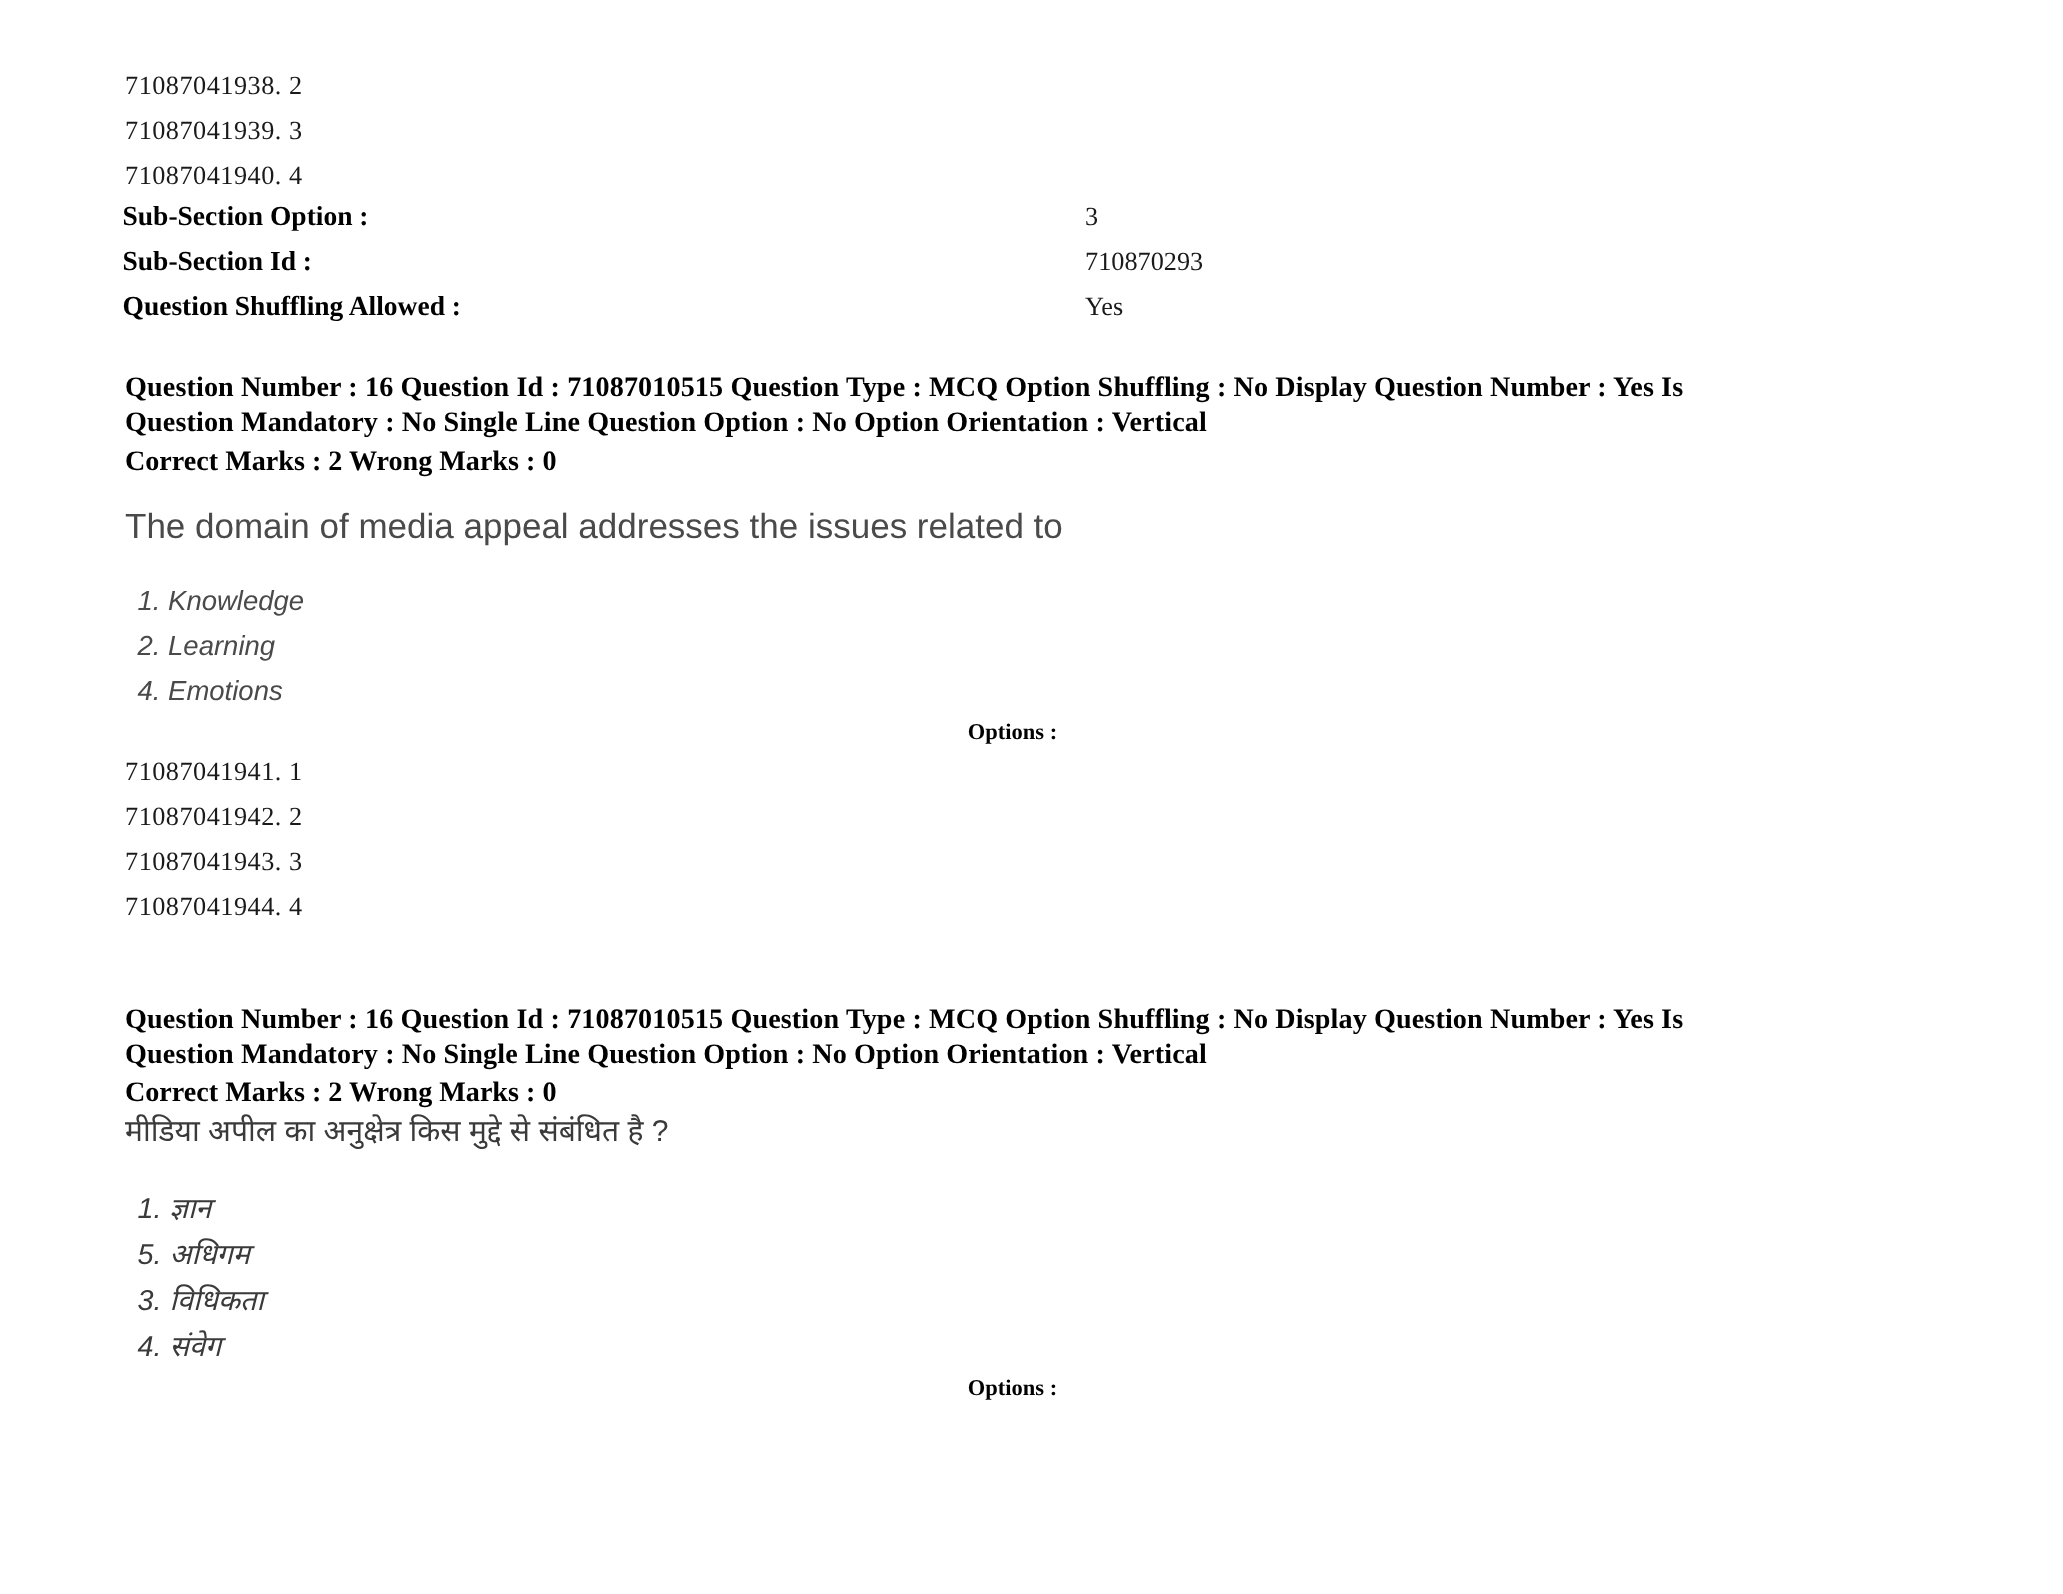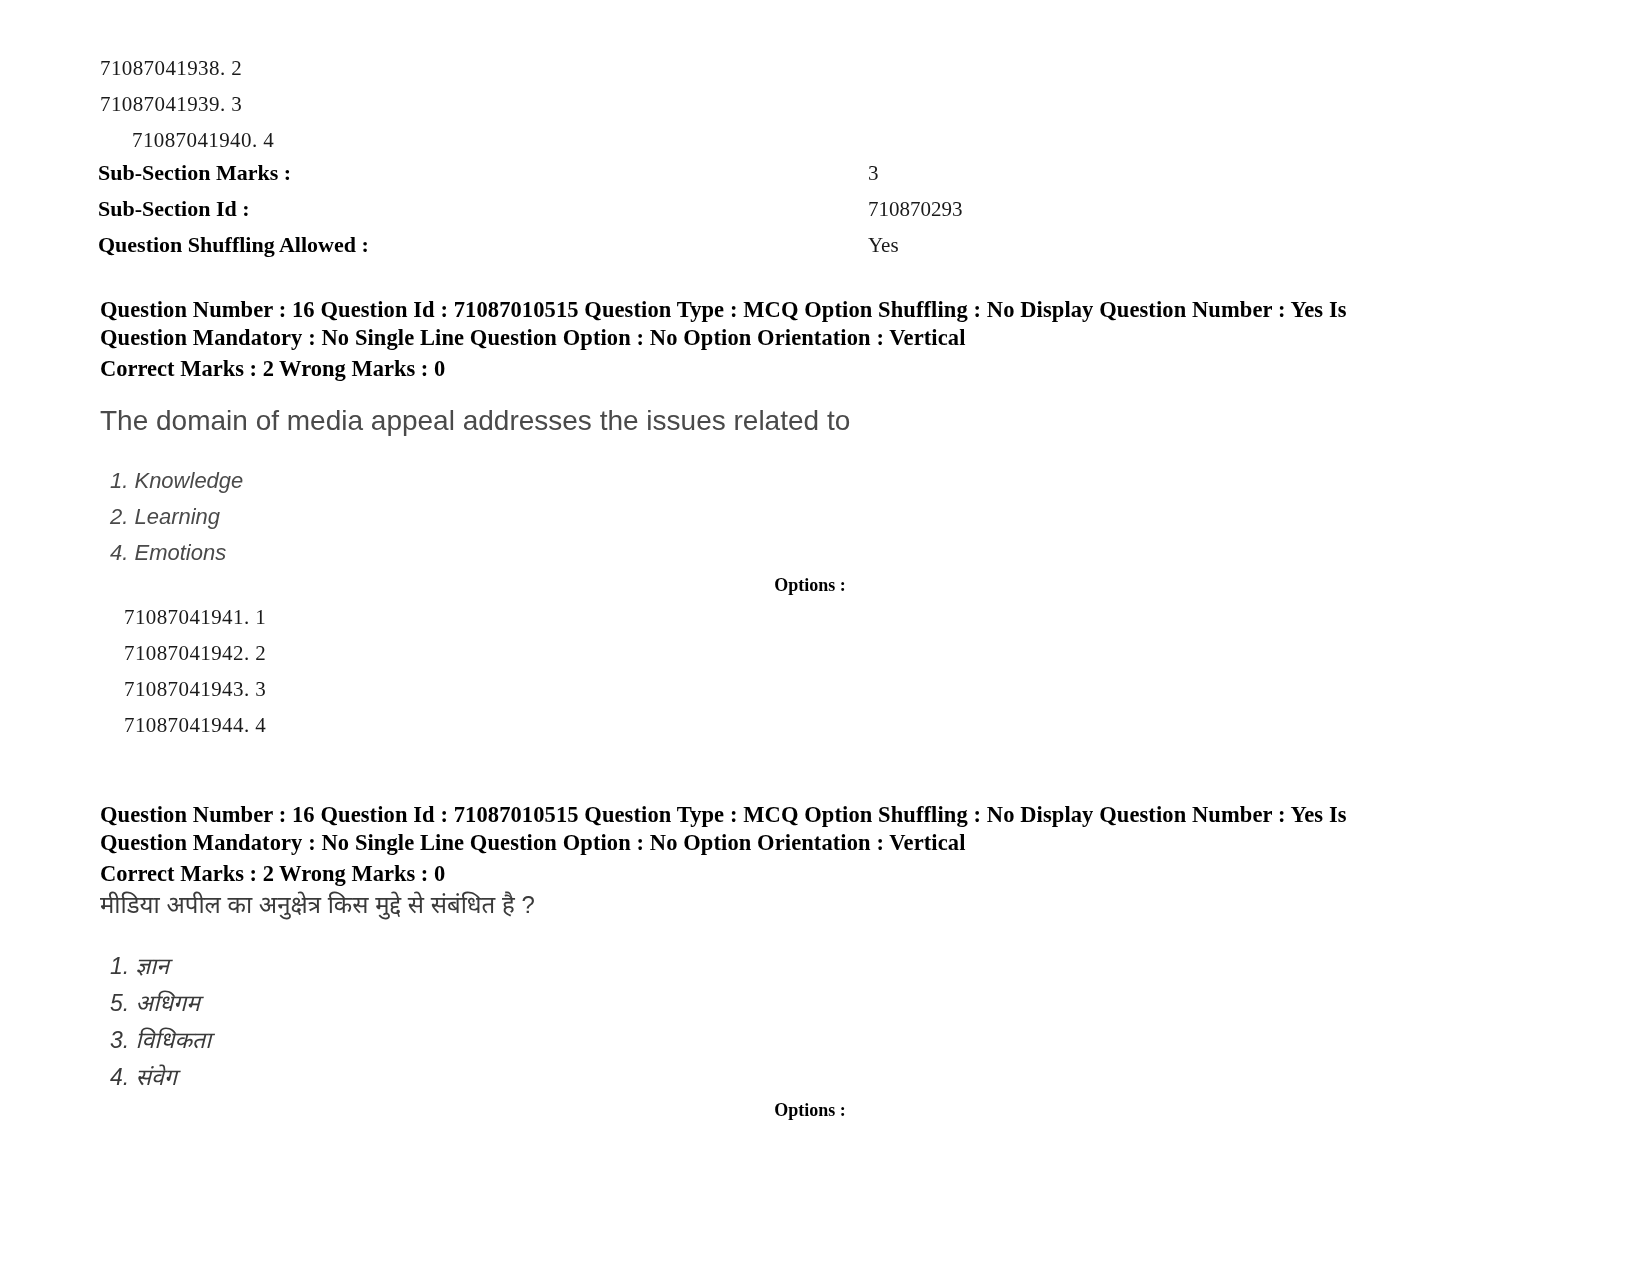--- a/index.html
+++ b/index.html
@@ -95,26 +95,26 @@
   .abs { position: absolute; }
 </style>
 </head>
 <body>
 
 <div class="page">
 
   <div class="abs" style="left:100px; top:56px;">
     <div class="idline">71087041938. 2</div>
     <div class="idline" style="margin-top:11px;">71087041939. 3</div>
-    <div class="idline" style="margin-top:11px;margin-left:32px;">71087041940. 4</div>
+    <div class="idline" style="margin-top:11px;">71087041940. 4</div>
   </div>
 
   <div class="abs" style="left:98px; top:160px; width:1300px;">
     <div style="display:flex; align-items:baseline;">
-      <div class="meta-label" style="width:770px;">Sub-Section Marks :</div>
+      <div class="meta-label" style="width:770px;">Sub-Section Option :</div>
       <div class="meta-value">3</div>
     </div>
     <div style="display:flex; align-items:baseline; margin-top:10px;">
       <div class="meta-label" style="width:770px;">Sub-Section Id :</div>
       <div class="meta-value">710870293</div>
     </div>
     <div style="display:flex; align-items:baseline; margin-top:10px;">
       <div class="meta-label" style="width:770px;">Question Shuffling Allowed :</div>
       <div class="meta-value">Yes</div>
     </div>
@@ -128,21 +128,21 @@
     <div class="qtext" style="margin-top:23px;">The domain of media appeal addresses the issues related to</div>
 
     <ul class="optlist" style="margin-top:26px; margin-left:10px;">
       <li>1. Knowledge</li>
       <li>2. Learning</li>
       <li>4. Emotions</li>
     </ul>
 
     <div class="options-label" style="margin-top:4px;">Options :</div>
 
-    <div style="margin-top:9px;margin-left:24px;">
+    <div style="margin-top:9px;">
       <div class="idline">71087041941. 1</div>
       <div class="idline" style="margin-top:11px;">71087041942. 2</div>
       <div class="idline" style="margin-top:11px;">71087041943. 3</div>
       <div class="idline" style="margin-top:11px;">71087041944. 4</div>
     </div>
   </div>
 
   <div class="abs" style="left:100px; top:801px;">
     <div class="qheader">Question Number : 16 Question Id : 71087010515 Question Type : MCQ Option Shuffling : No Display Question Number : Yes Is</div>
     <div class="qheader">Question Mandatory : No Single Line Question Option : No Option Orientation : Vertical</div>

